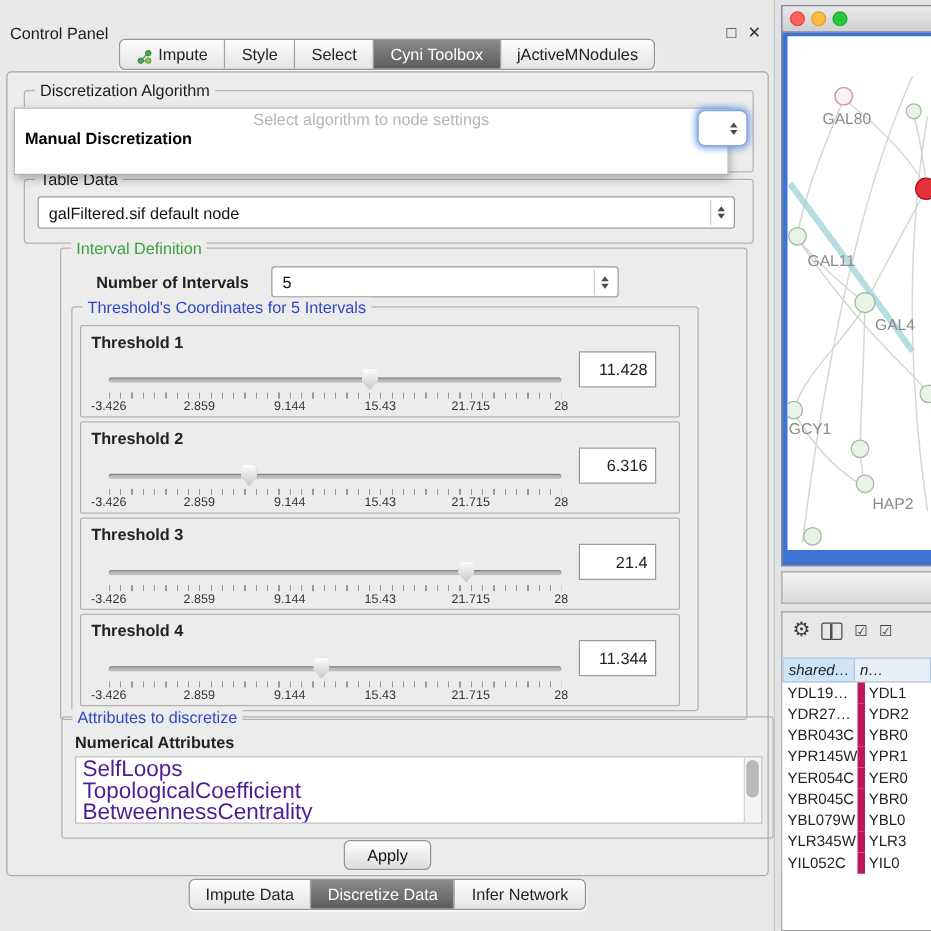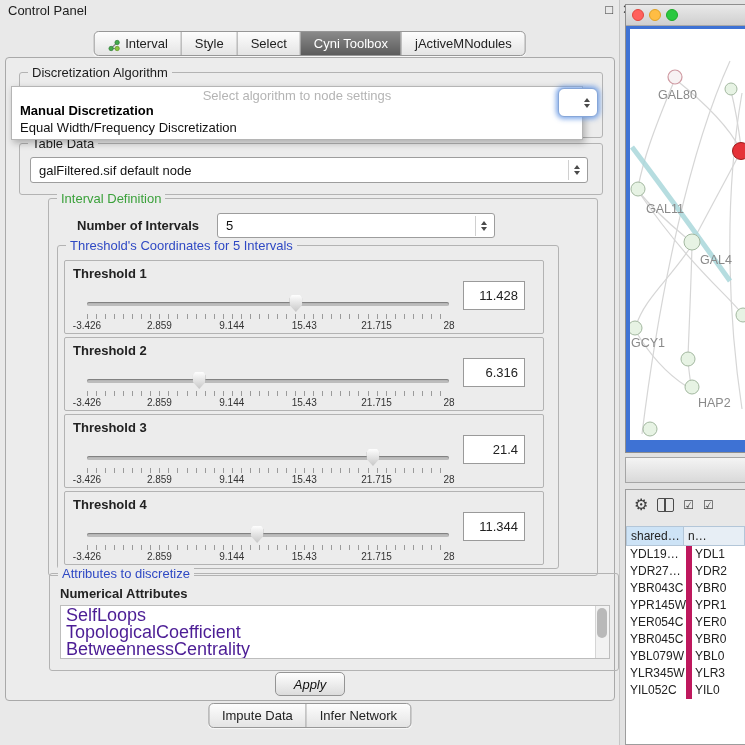--- a/index.html
+++ b/index.html
@@ -3,21 +3,21 @@
 <meta charset="utf-8">
 <style>
   html,body{margin:0;padding:0;}
   body{width:745px;height:745px;overflow:hidden;background:#e2e2e2;
        font-family:"Liberation Sans",sans-serif;font-size:13px;color:#222;}
   #screen{position:relative;width:745px;height:745px;overflow:hidden;}
 
   
   #control-window{position:absolute;left:0;top:0;width:619px;height:745px;
       background:#e9e9e9;border-right:1px solid #c6c6c6;}
-  .cp-titlebar{position:absolute;left:0;top:0;width:100%;height:22px;padding-left:24px;}
+  .cp-titlebar{position:absolute;left:0;top:16px;width:100%;height:22px;}
   .cp-title{position:absolute;left:8px;top:3px;font-size:13px;color:#1d1d1d;}
   .win-icons{position:absolute;right:10px;top:2px;display:flex;gap:9px;color:#333;font-size:13px;}
   .win-icons span{cursor:default;}
 
   
   .segstrip{position:absolute;left:50%;transform:translateX(-50%);height:23px;display:flex;
       border:1px solid #979797;border-radius:5px;overflow:hidden;
       background:linear-gradient(#fdfdfd,#e4e4e4);box-shadow:0 1px 1px rgba(255,255,255,.7);}
   .seg{padding:0 13px;line-height:22px;font-size:13px;color:#222;border-right:1px solid #a2a2a2;
       display:flex;align-items:center;gap:5px;white-space:nowrap;}
@@ -86,21 +86,21 @@
   #attr-fieldset{left:19px;top:515px;width:568px;height:96px;margin-left:24px;}
   #attr-title{position:absolute;left:10px;top:12px;font-weight:bold;}
   #attr-list{position:absolute;left:10px;top:31px;width:548px;height:52px;background:#fff;
       border:1px solid #bdbdbd;overflow:hidden;}
   .attr-item{padding:1px 0 0 5px;font-size:18px;line-height:16px;color:#4c1d95;white-space:nowrap;}
   #attr-scrollbar{position:absolute;right:0;top:0;bottom:0;width:13px;background:#f2f2f2;border-left:1px solid #d5d5d5;}
   #attr-thumbbar{position:absolute;left:1px;top:2px;width:10px;height:30px;background:#b9b9b9;border-radius:5px;}
 
   #apply-btn{position:absolute;left:50%;transform:translateX(-50%);top:614px;width:68px;height:22px;
       background:linear-gradient(#fefefe,#dcdcdc);border:1px solid #949494;border-radius:5px;
-      font-size:13px;color:#111;display:flex;align-items:center;justify-content:center;font-style:italic;}
+      font-size:13px;color:#111;display:flex;align-items:center;justify-content:center;}
 
   
   #network-window{position:absolute;left:625px;top:4px;width:120px;height:449px;
       border:1px solid #8e8e8e;border-right:none;background:#3e72d4;box-sizing:border-box;}
   #net-titlebar{position:absolute;left:0;top:0;width:100%;height:20px;
       background:linear-gradient(#e9e9e9,#cfcfcf);border-bottom:1px solid #a8a8a8;}
   .light{position:absolute;top:4px;width:12px;height:12px;border-radius:50%;box-sizing:border-box;}
   #light-close{left:6px;background:#ff605c;border:1px solid #e2463d;}
   #light-min{left:23px;background:#ffbd44;border:1px solid #dfa123;}
   #light-zoom{left:40px;background:#2ac840;border:1px solid #1eab29;}
@@ -113,21 +113,21 @@
   #tablepanel-title{position:absolute;left:8px;top:5px;font-size:13px;color:#1d1d1d;margin-top:44px;}
 
   #table-window{position:absolute;left:625px;top:489px;width:120px;height:256px;
       background:#e8e8e8;border:1px solid #9d9d9d;border-right:none;box-sizing:border-box;}
   #table-toolbar{position:absolute;left:0;top:0;width:100%;height:30px;display:flex;align-items:center;gap:9px;padding-left:8px;box-sizing:border-box;}
   #gear-icon{font-size:16px;color:#3d3d3d;line-height:1;}
   #columns-icon{width:15px;height:12px;border:1.5px solid #4c4c4c;border-radius:2px;position:relative;}
   #columns-icon:before{content:"";position:absolute;left:6px;top:0;bottom:0;width:1.5px;background:#4c4c4c;}
   .cb-icon{font-size:12px;color:#444;line-height:1;}
   #table-grid{position:absolute;left:0;top:36px;right:0;bottom:0;background:#fff;}
-  #table-headrow{display:flex;height:20px;font-size:12px;}
+  #table-headrow{display:flex;height:20px;font-size:12px;font-style:italic;}
   .th-cell{box-sizing:border-box;border:1px solid #b3c6d8;border-left:none;padding:2px 0 0 4px;overflow:hidden;white-space:nowrap;}
   .th-cell.c1{width:58px;background:#cde3f6;border-left:1px solid #b3c6d8;}
   .th-cell.c2{flex:1;background:#e7eef5;}
   .trow{display:flex;height:17px;font-size:12px;background:#fff;}
   .tc1{width:66px;padding:1px 1px 0 4px;box-sizing:border-box;border-right:6px solid #be185d;overflow:hidden;white-space:nowrap;}
   .tc2{flex:1;padding:1px 0 0 3px;overflow:hidden;white-space:nowrap;}
 
   .neticon{width:13px;height:13px;display:inline-block;}
 </style>
 </head>
@@ -148,21 +148,21 @@
     <div class="segstrip" id="tabs-top">
       <div class="seg">
         <span class="neticon">
           <svg viewBox="0 0 13 13" width="13" height="13">
             <path d="M3.5 9.5 L9.5 3.5 M3.5 9.5 L9.5 9.5" stroke="#8a8a8a" stroke-width="1.2" fill="none"></path>
             <circle cx="3.5" cy="9.5" r="2.2" fill="#45a94d" stroke="#2f7d36" stroke-width="0.7"></circle>
             <circle cx="9.5" cy="3.5" r="2.2" fill="#45a94d" stroke="#2f7d36" stroke-width="0.7"></circle>
             <circle cx="9.5" cy="9.5" r="2.2" fill="#8dc63f" stroke="#5f9428" stroke-width="0.7"></circle>
           </svg>
         </span>
-        <span>Interval</span>
+        <span>Impute</span>
       </div>
       <div class="seg">
         <span>Style</span>
       </div>
       <div class="seg">
         <span>Select</span>
       </div>
       <div class="seg active">
         <span>Cyni Toolbox</span>
       </div>
@@ -180,21 +180,20 @@
       <div id="combo-fragment">
         <span class="stepper">
           <span class="tri-up"></span>
             <span class="tri-down"></span>
         </span>
       </div>
 
       <div id="algo-popup">
         <div class="hint">Select algorithm to node settings</div>
         <div class="item1">Manual Discretization</div>
-        <div class="item2">Equal Width/Frequency Discretization</div>
       </div>
 
       <div class="fieldset" id="tabledata-fieldset">
         <span class="legend">Table Data</span>
         <div class="combo" id="tabledata-combo">
           <span>galFiltered.sif default node</span>
           <span class="stepper">
             <span class="tri-up"></span>
               <span class="tri-down"></span>
           </span>
@@ -304,20 +303,23 @@
         </div>
       </div>
 
       <div id="apply-btn">Apply</div>
 
     </div>
 
     <div class="segstrip" id="tabs-bottom">
       <div class="seg">
         <span>Impute Data</span>
+      </div>
+      <div class="seg active">
+        <span>Discretize Data</span>
       </div>
       <div class="seg">
         <span>Infer Network</span>
       </div>
     </div>
 
   </div>
 
   <div id="network-window">
     <div id="net-titlebar">

